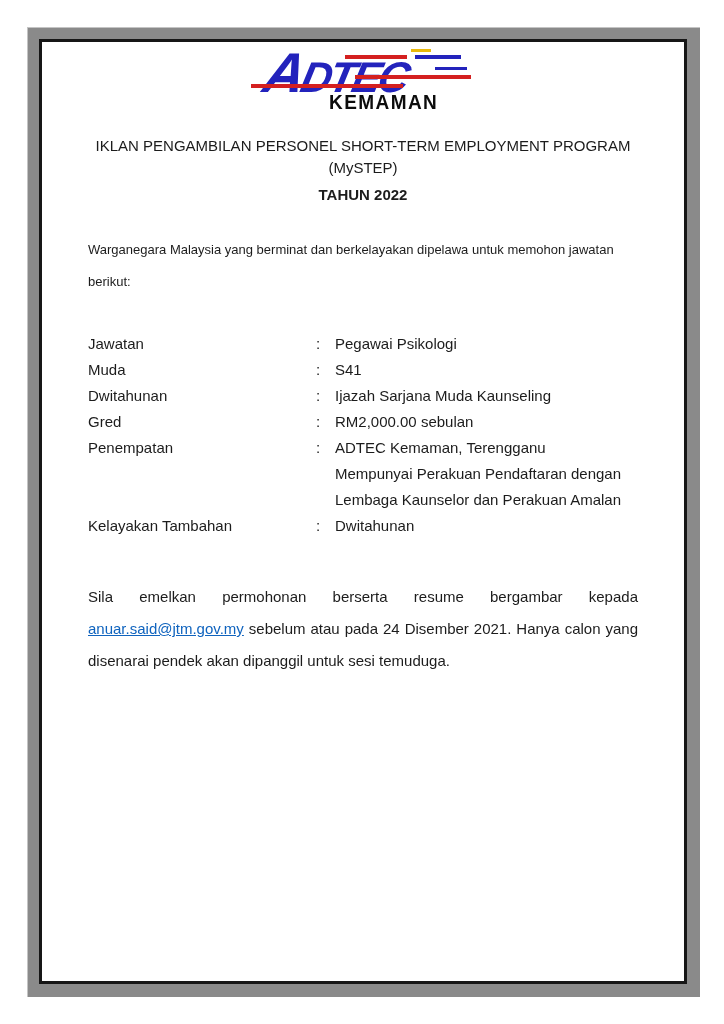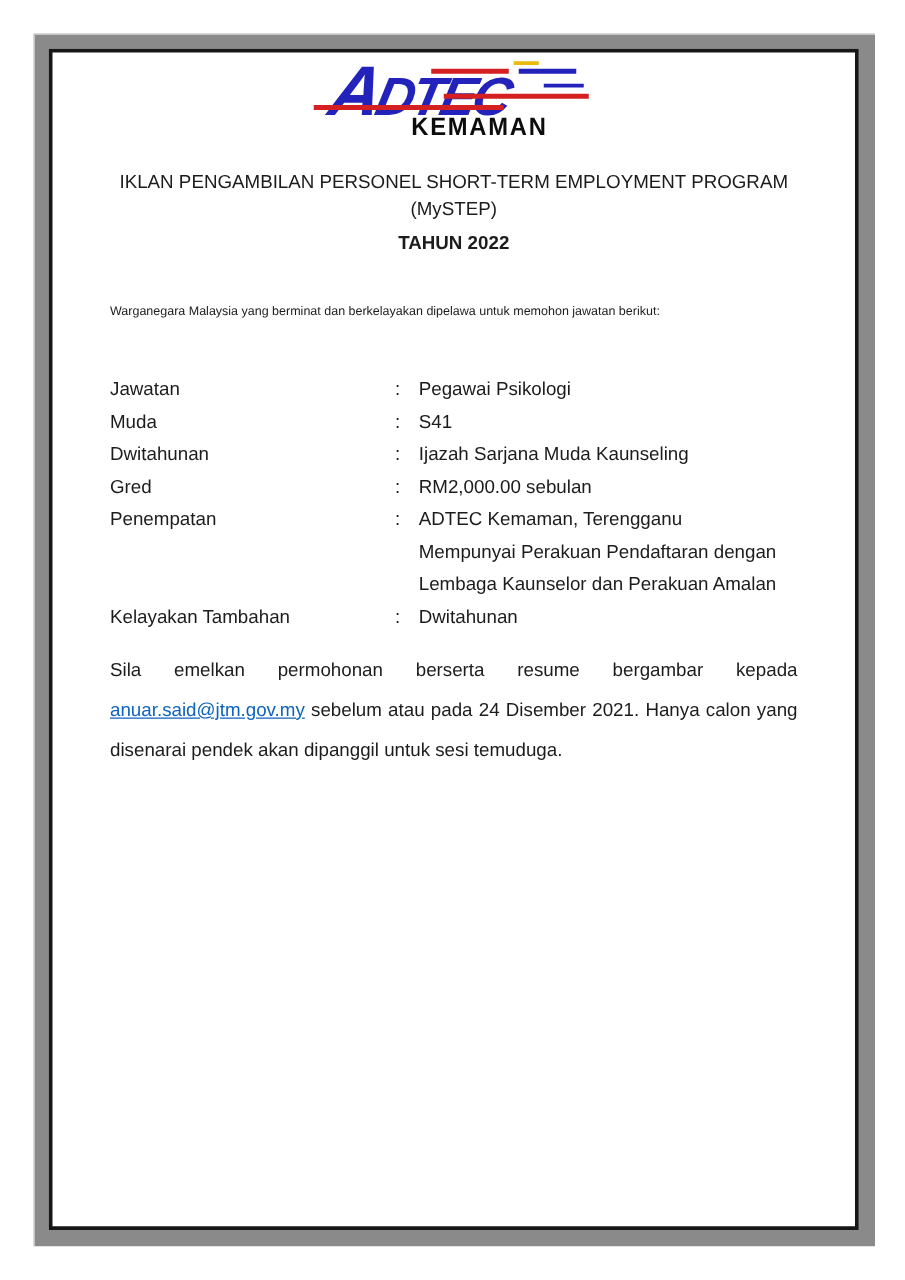--- a/index.html
+++ b/index.html
@@ -44,27 +44,27 @@
     position:absolute; left:66px; top:44px;
     font-size:20px; font-weight:bold; color:#0c0c0c;
     letter-spacing:1.5px; transform:scaleX(0.95); transform-origin:left;
     white-space:nowrap;
   }
   
   .title { margin-top:24px; text-align:center; font-size:15px; font-weight:normal; line-height:22px; }
   .title .tline { display:block; }
   .year  { margin-top:8px; text-align:center; font-size:15px; font-weight:bold; line-height:16px; }
   
-  .intro { margin-top:31px; font-size:10px; line-height:32px; }
+  .intro { margin-top:31px; font-size:13px; line-height:32px; }
   .details { margin-top:33px; font-size:15px; line-height:26px; }
   .drow   { display:flex; align-items:flex-end; }
   .dlabel { width:228px; flex:none; }
   .dsep   { width:19px;  flex:none; }
   .dvalue { width:298px; flex:none; }
-  .closing { margin-top:14px; font-size:15px; line-height:32px; text-align:justify; }
+  .closing { margin-top:42px; font-size:15px; line-height:32px; text-align:justify; }
   .email { color:#0f63be; text-decoration:underline; cursor:pointer; }
 </style>
 </head>
 <body>
 
 <div class="frame">
   <div class="page">
 
     <div class="logo">
       <div class="logo-word"><span class="logo-a">A</span><span class="logo-rest">DTEC</span></div>

